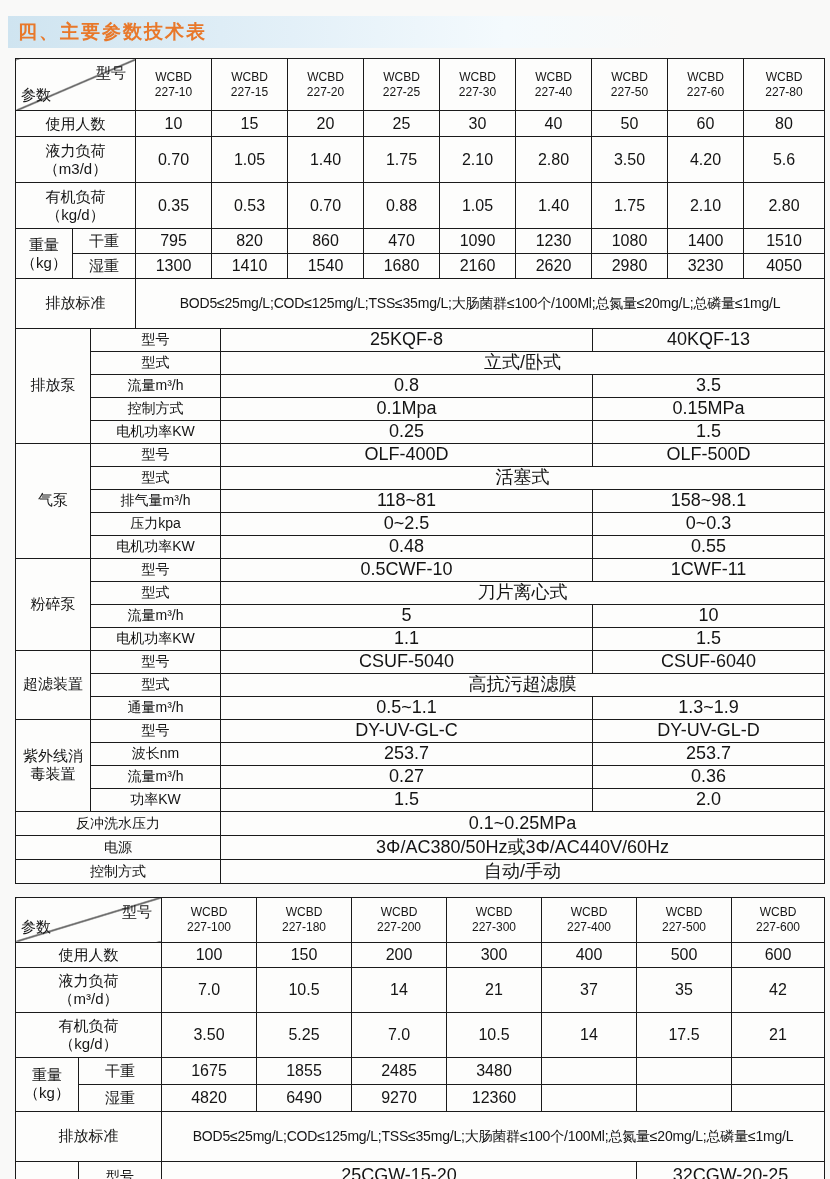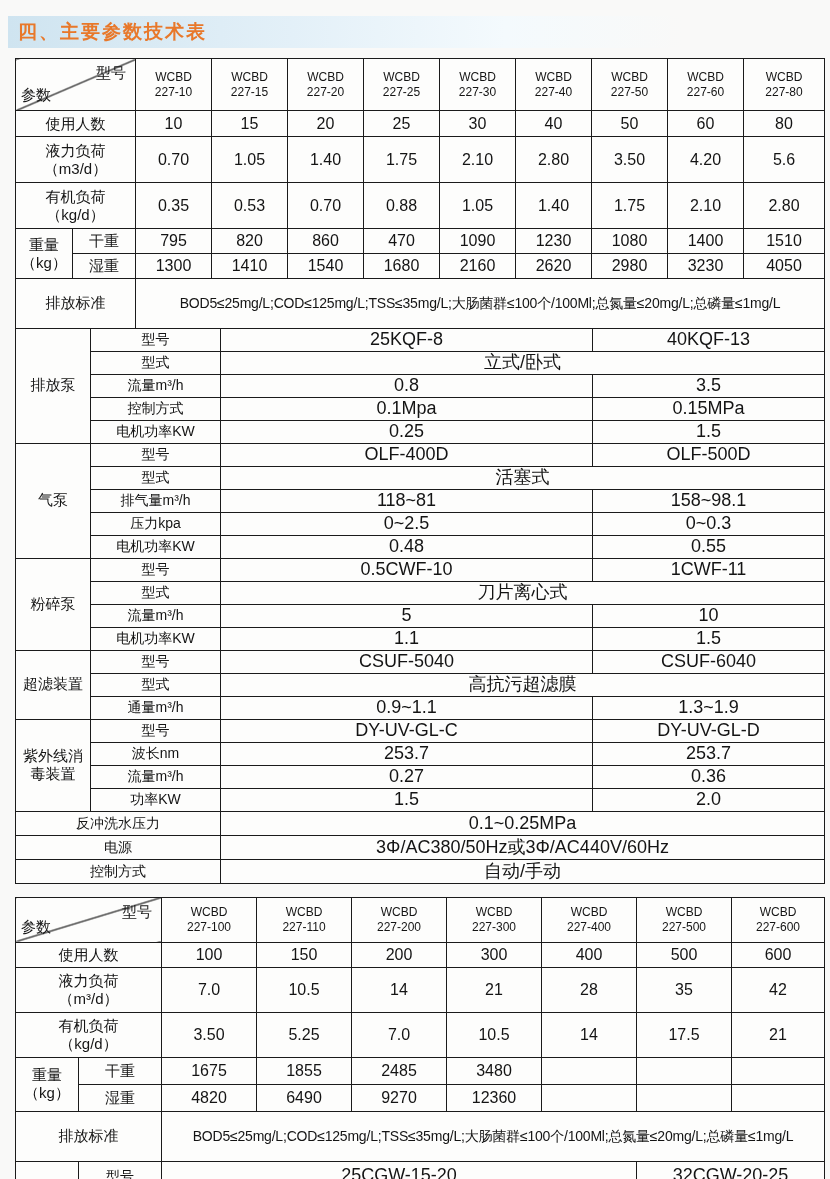--- a/index.html
+++ b/index.html
@@ -325,21 +325,21 @@
         <td class="sub">型号</td>
         <td class="secval">CSUF-5040</td>
         <td class="secval">CSUF-6040</td>
       </tr>
       <tr class="secrow">
         <td class="sub">型式</td>
         <td class="secval" colspan="2">高抗污超滤膜</td>
       </tr>
       <tr class="secrow">
         <td class="sub">通量m³/h</td>
-        <td class="secval">0.9~1.1</td>
+        <td class="secval">0.5~1.1</td>
         <td class="secval">1.3~1.9</td>
       </tr>
     </tbody>
 
     <tbody>
       <tr class="secrow">
         <td class="grp" rowspan="4">紫外线消毒装置</td>
         <td class="sub">型号</td>
         <td class="secval">DY-UV-GL-C</td>
         <td class="secval">DY-UV-GL-D</td>
@@ -396,21 +396,21 @@
           <span class="cbot">参数</span>
         </th>
 
           <th class="model">
             <div>WCBD</div>
             <div>227-100</div>
           </th>
 
           <th class="model">
             <div>WCBD</div>
-            <div>227-110</div>
+            <div>227-180</div>
           </th>
 
           <th class="model">
             <div>WCBD</div>
             <div>227-200</div>
           </th>
 
           <th class="model">
             <div>WCBD</div>
             <div>227-300</div>
@@ -445,21 +445,21 @@
       <tr class="r45">
         <td class="lbl" colspan="2">
           <div>液力负荷</div>
           <div>（m³/d）</div>
         </td>
 
       <td class="num">7.0</td>
           <td class="num">10.5</td>
           <td class="num">14</td>
           <td class="num">21</td>
-          <td class="num">28</td>
+          <td class="num">37</td>
           <td class="num">35</td>
           <td class="num">42</td>
         </tr>
       <tr class="r45">
         <td class="lbl" colspan="2">
           <div>有机负荷</div>
           <div>（kg/d）</div>
         </td>
 
       <td class="num">3.50</td>

